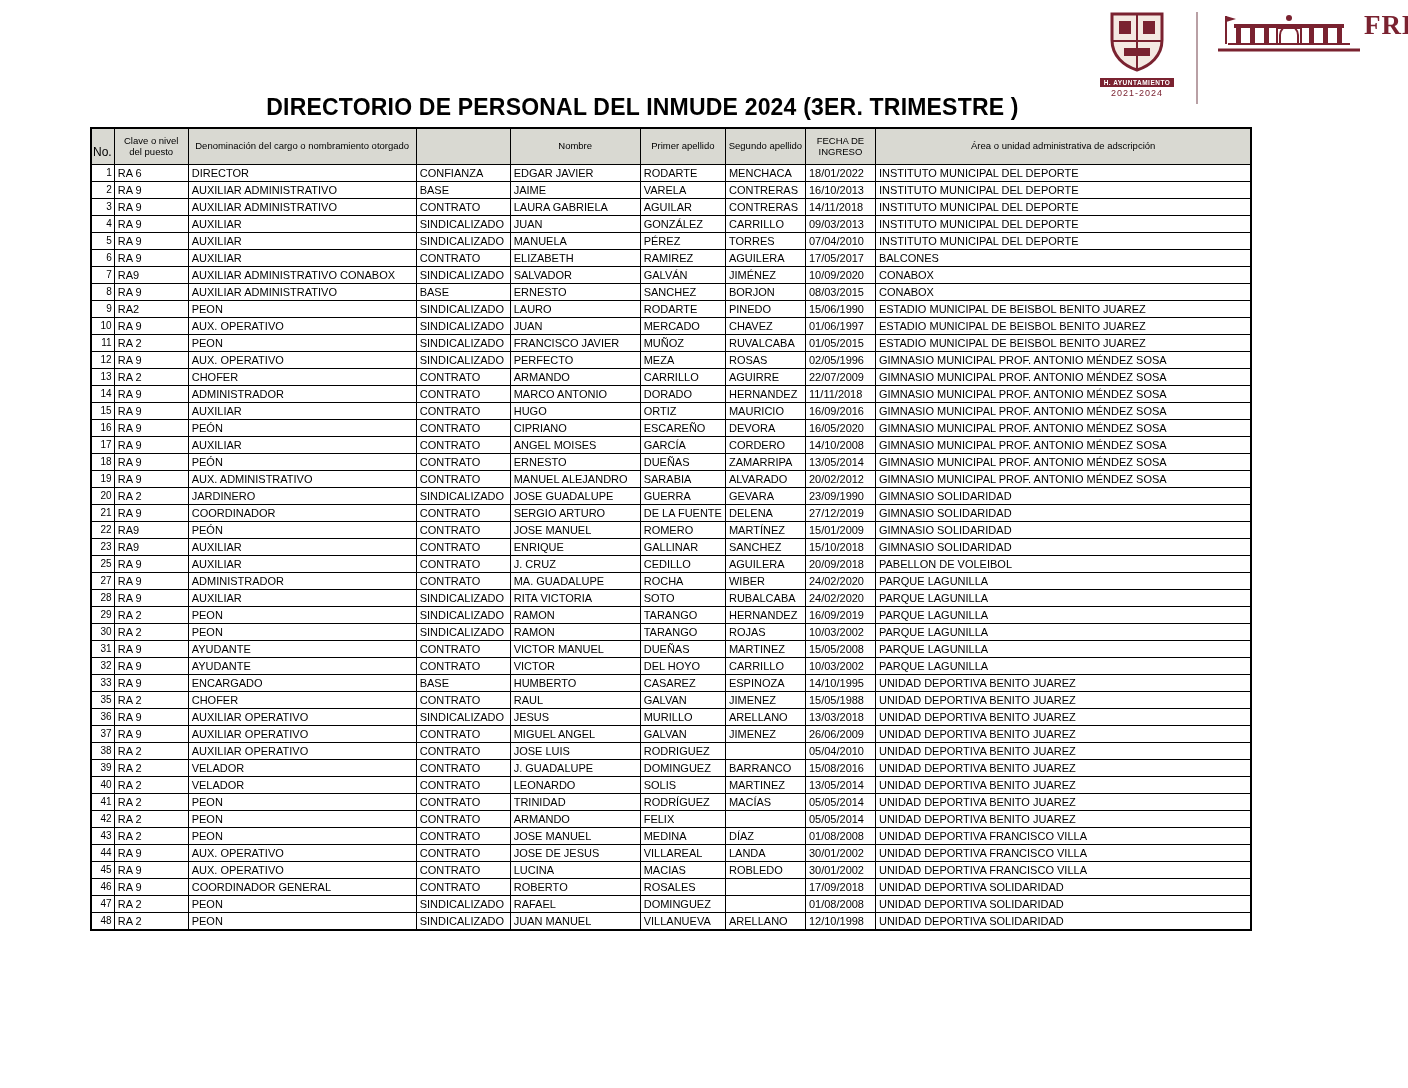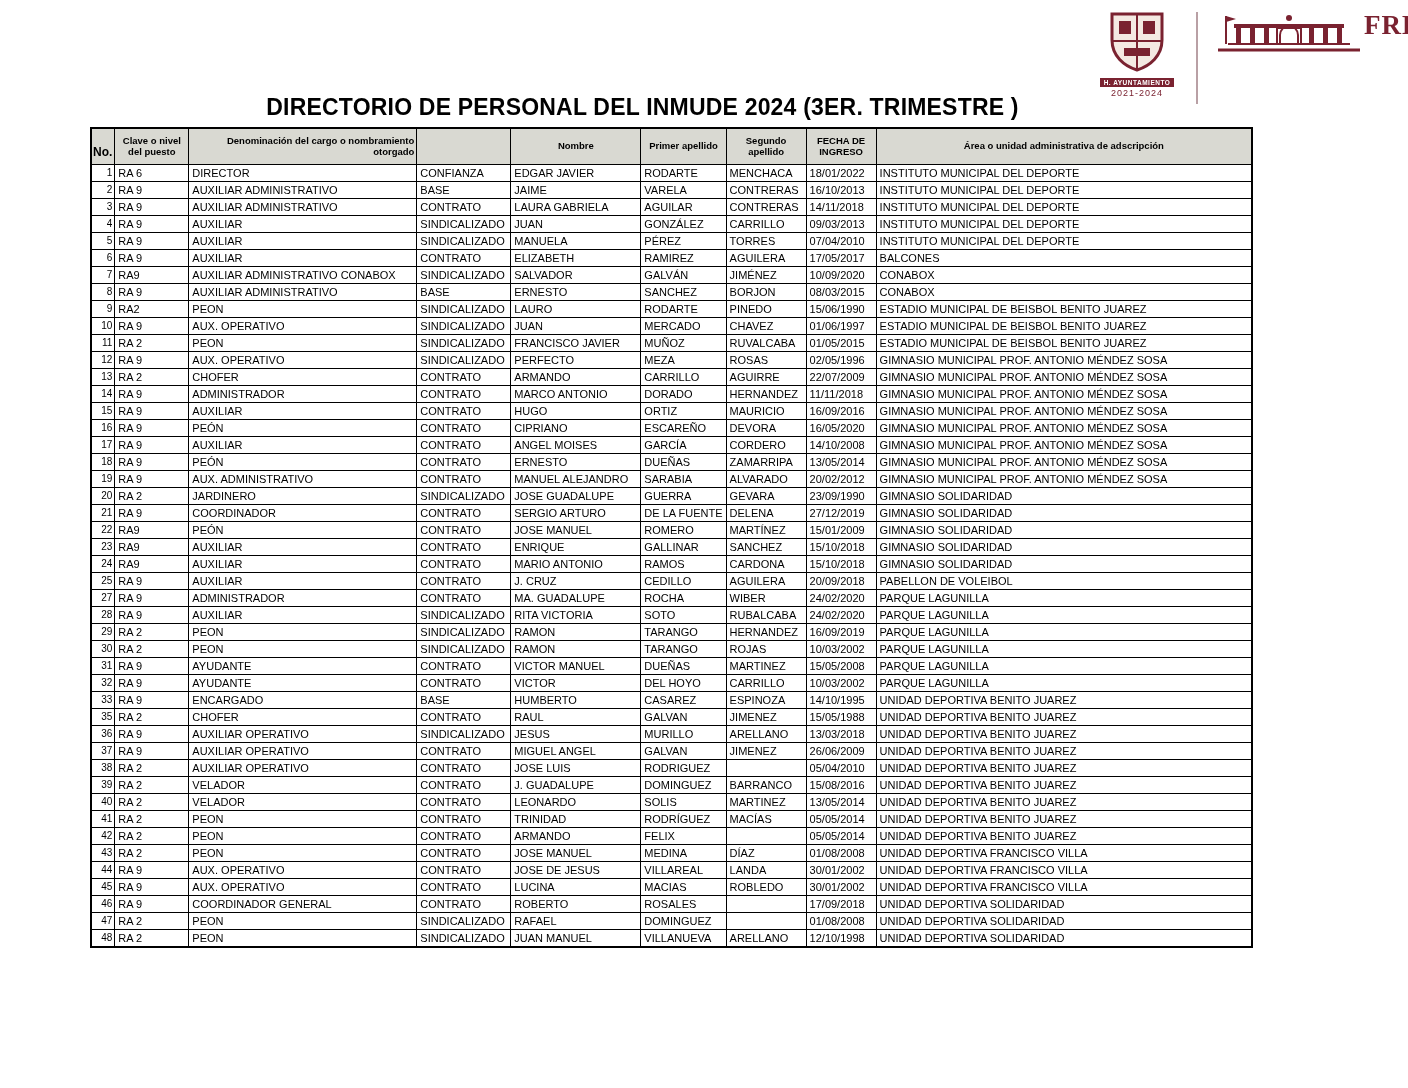--- a/index.html
+++ b/index.html
@@ -32,29 +32,29 @@
   .title{
     position:absolute;left:90px;top:94px;width:1105px;text-align:center;
     font-size:23px;font-weight:bold;letter-spacing:.2px;
   }
 
   
   .table-wrap{position:absolute;left:90px;top:127px;}
   table{border-collapse:collapse;table-layout:fixed;border:2px solid #000;}
   th,td{border:1px solid #000;overflow:hidden;}
   th{
-    background:var(--header-bg);font-size:9.5px;line-height:10.5px;font-weight:bold;
+    background:var(--header-bg);font-size:9.5px;line-height:10.5px;font-weight:normal;
     text-align:center;vertical-align:middle;height:28px;padding:7px 2px;white-space:normal;
   }
   td{
     font-size:11px;line-height:16px;height:17px;padding:0 3px;white-space:nowrap;
     text-align:left;vertical-align:middle;background:#fff;
   }
   th.hcol0{font-size:12px;vertical-align:bottom;text-align:left;padding-left:1px;}
-  th.hcol2{text-align:right;}
+  th.hcol2{text-align:center;}
   td.col0{text-align:right;font-size:10px;padding-right:2px;}
   td.col7{text-align:left;}
   .w0{width:20px}.w1{width:74px}.w2{width:228px}.w3{width:94px}.w4{width:130px}
   .w5{width:84px}.w6{width:80px}.w7{width:70px}.w8{width:376px}
 </style>
 </head>
 <body>
 
 <div class="page">
 
@@ -365,31 +365,20 @@
             <td class="col1 w1">RA9</td>
             <td class="col2 w2">AUXILIAR</td>
             <td class="col3 w3">CONTRATO</td>
             <td class="col4 w4">ENRIQUE</td>
             <td class="col5 w5">GALLINAR</td>
             <td class="col6 w6">SANCHEZ</td>
             <td class="col7 w7">15/10/2018</td>
             <td class="col8 w8">GIMNASIO SOLIDARIDAD</td>
           </tr>
           <tr>
-            <td class="col0 w0">24</td>
-            <td class="col1 w1">RA9</td>
-            <td class="col2 w2">AUXILIAR</td>
-            <td class="col3 w3">CONTRATO</td>
-            <td class="col4 w4">MARIO ANTONIO</td>
-            <td class="col5 w5">RAMOS</td>
-            <td class="col6 w6">CARDONA</td>
-            <td class="col7 w7">15/10/2018</td>
-            <td class="col8 w8">GIMNASIO SOLIDARIDAD</td>
-          </tr>
-          <tr>
             <td class="col0 w0">25</td>
             <td class="col1 w1">RA 9</td>
             <td class="col2 w2">AUXILIAR</td>
             <td class="col3 w3">CONTRATO</td>
             <td class="col4 w4">J. CRUZ</td>
             <td class="col5 w5">CEDILLO</td>
             <td class="col6 w6">AGUILERA</td>
             <td class="col7 w7">20/09/2018</td>
             <td class="col8 w8">PABELLON DE VOLEIBOL</td>
           </tr>

